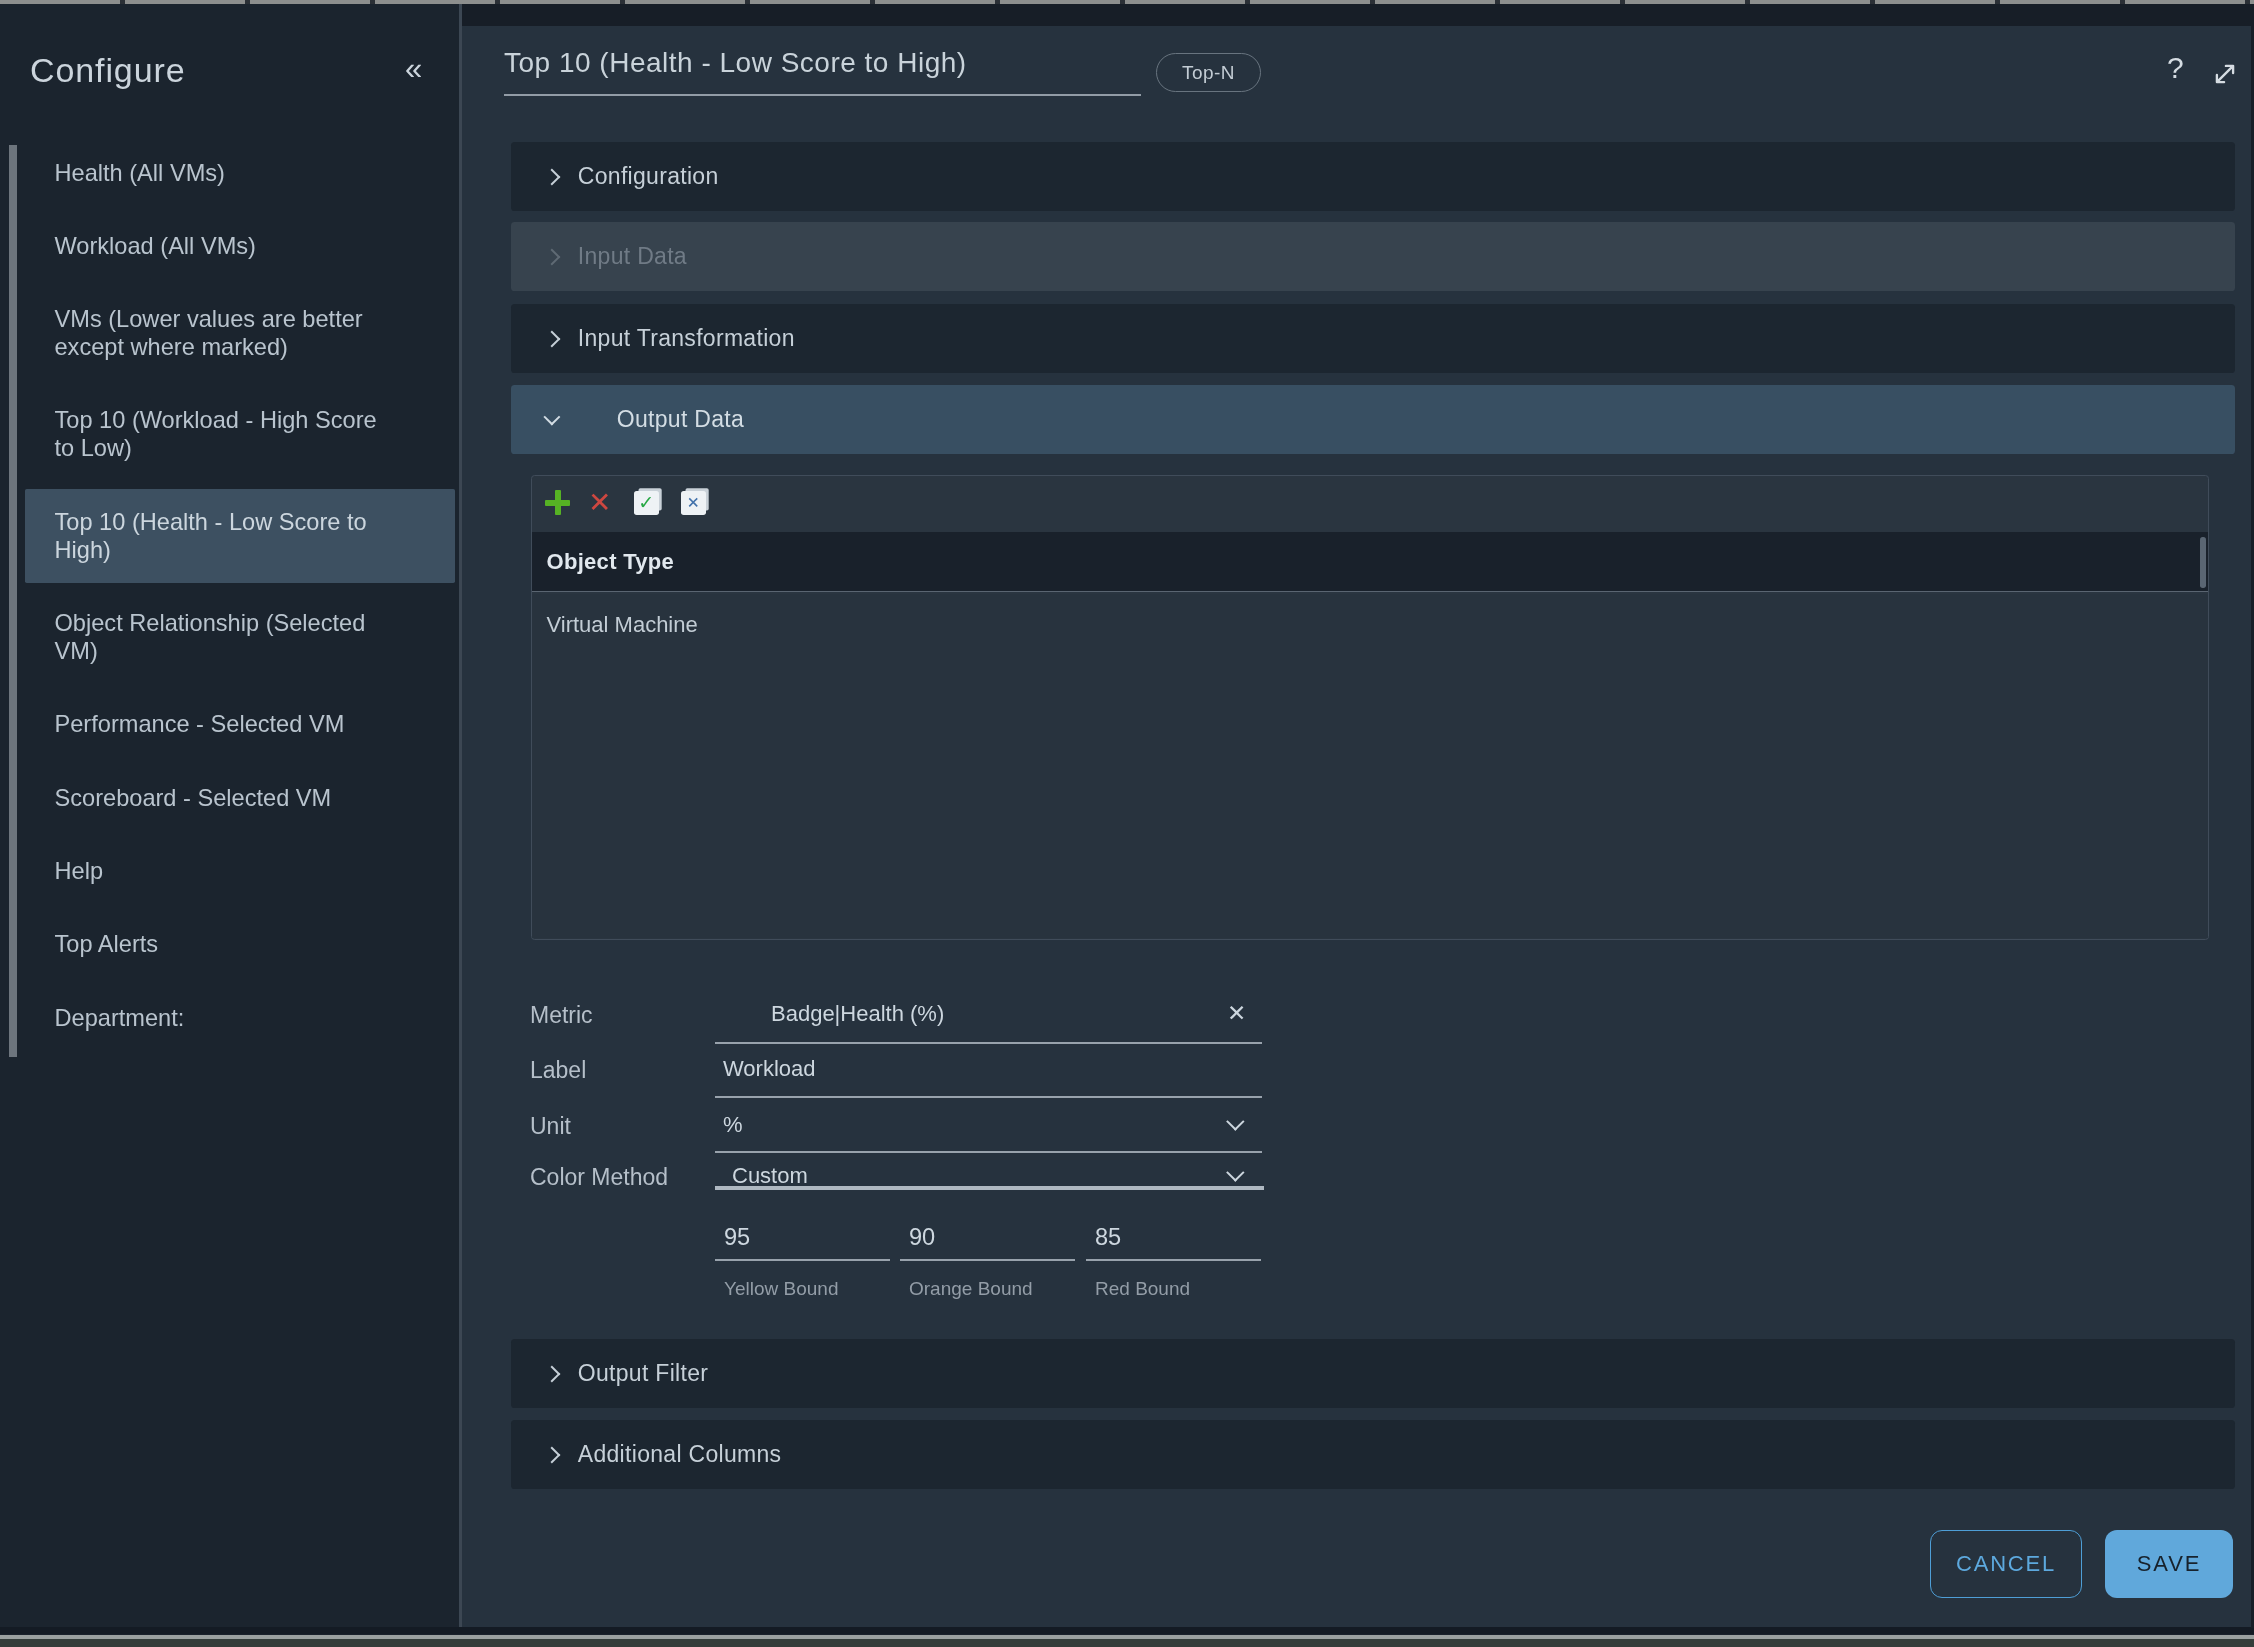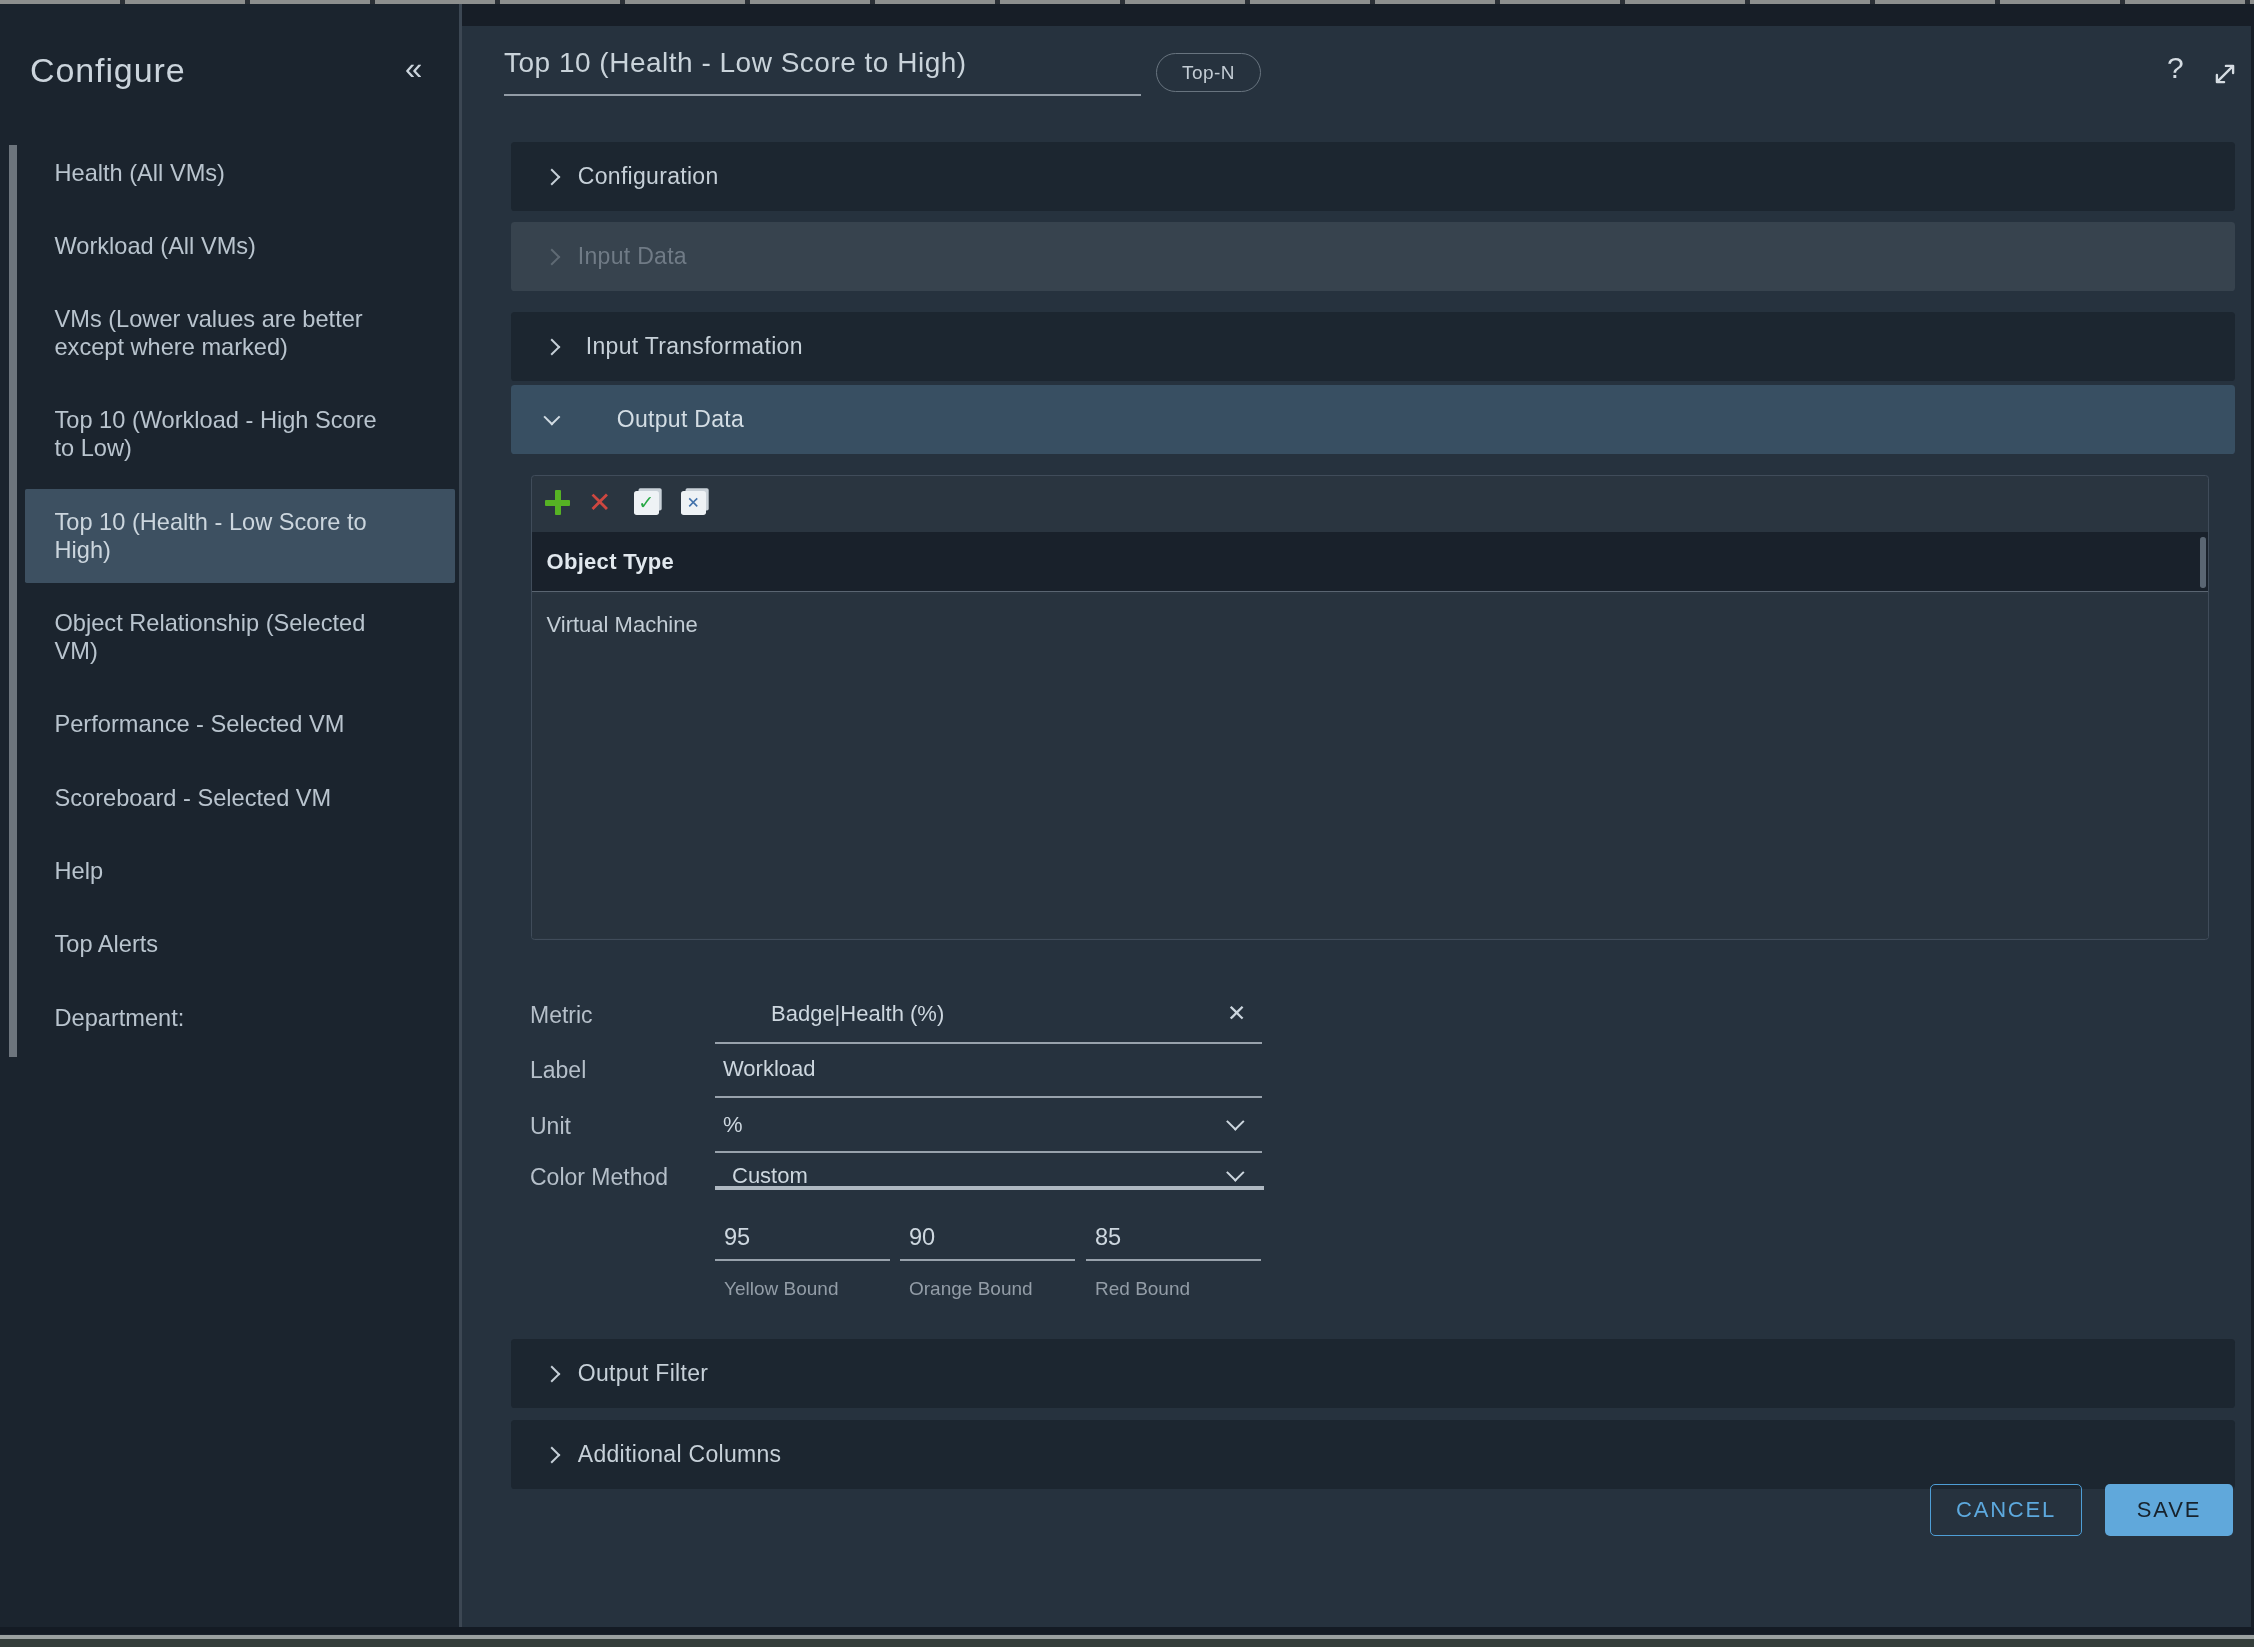--- a/index.html
+++ b/index.html
@@ -40,21 +40,21 @@
   .expand-icon { position:absolute; left:2207px; top:56px; width:36px; height:36px; cursor:pointer; }
 
   
   .section { position:absolute; left:511px; width:1724px; height:69px; border-radius:3.6px;
     display:flex; align-items:center; cursor:pointer; }
   .section.dark { background:#1c2630; }
   .section.disabled { background:#37434e; cursor:default; }
   .section.active { background:#384f62; }
   .s-configuration { top:142px; }
   .s-inputdata { top:222px; }
-  .s-inputtransformation { top:312px;gap:8px; }
+  .s-inputtransformation { top:304px; }
   .s-outputdata { top:385px;gap:39px; }
   .s-outputfilter { top:1339px; }
   .s-additionalcolumns { top:1420px; }
   .chev { display:inline-block; width:11.8px; height:11.8px; margin-left:35px; flex:0 0 auto; }
   .chev.right { border-top:2.3px solid #c6d0d8; border-right:2.3px solid #c6d0d8; transform:rotate(45deg); }
   .chev.down  { border-right:2.3px solid #d3dde4; border-bottom:2.3px solid #d3dde4; transform:rotate(45deg); margin-top:-5.5px; }
   .chev.dim   { border-color:#5f6a74; }
   .sec-label { font-size:23px; font-weight:300; color:#c6d0d8; margin-left:20px; letter-spacing:0.3px; }
   .section.disabled .sec-label { color:#707b86; }
   .section.active .sec-label { color:#d3dde4; }
@@ -99,21 +99,21 @@
   .bound { position:absolute; width:175px; }
   .b-0 { left:715px; } .b-1 { left:900px; } .b-2 { left:1086px; }
   .bound .bv { font-size:23.6px; font-weight:300; color:#cdd7df; padding-left:9px; height:31px; line-height:31px;
     position:absolute; top:1222px; cursor:text; }
   .bound .bu { position:absolute; top:1259px; width:175px; height:1.8px; background:#98a2ac; }
   .bound .bl { position:absolute; top:1275px; padding-left:9px; font-size:19px; font-weight:300; color:#939da7;
     height:27px; line-height:27px; white-space:nowrap; }
   .bound { top:0; }
 
   
-  .btn { position:absolute; top:1484px; height:52px; border-radius:5px; font-family:inherit;
+  .btn { position:absolute; top:1530px; height:68px; border-radius:12px; font-family:inherit;
     font-size:22px; font-weight:400; letter-spacing:1.8px; cursor:pointer; }
   .btn-cancel { left:1930px; width:152px; background:transparent; border:1.8px solid #4e9ed6; color:#5da9de; }
   .btn-save { left:2105px; width:128px; background:#60a8db; border:none; color:#17222c; }
 </style>
 </head>
 <body>
 
 <div class="root">
 
   <div class="top-line"></div>

